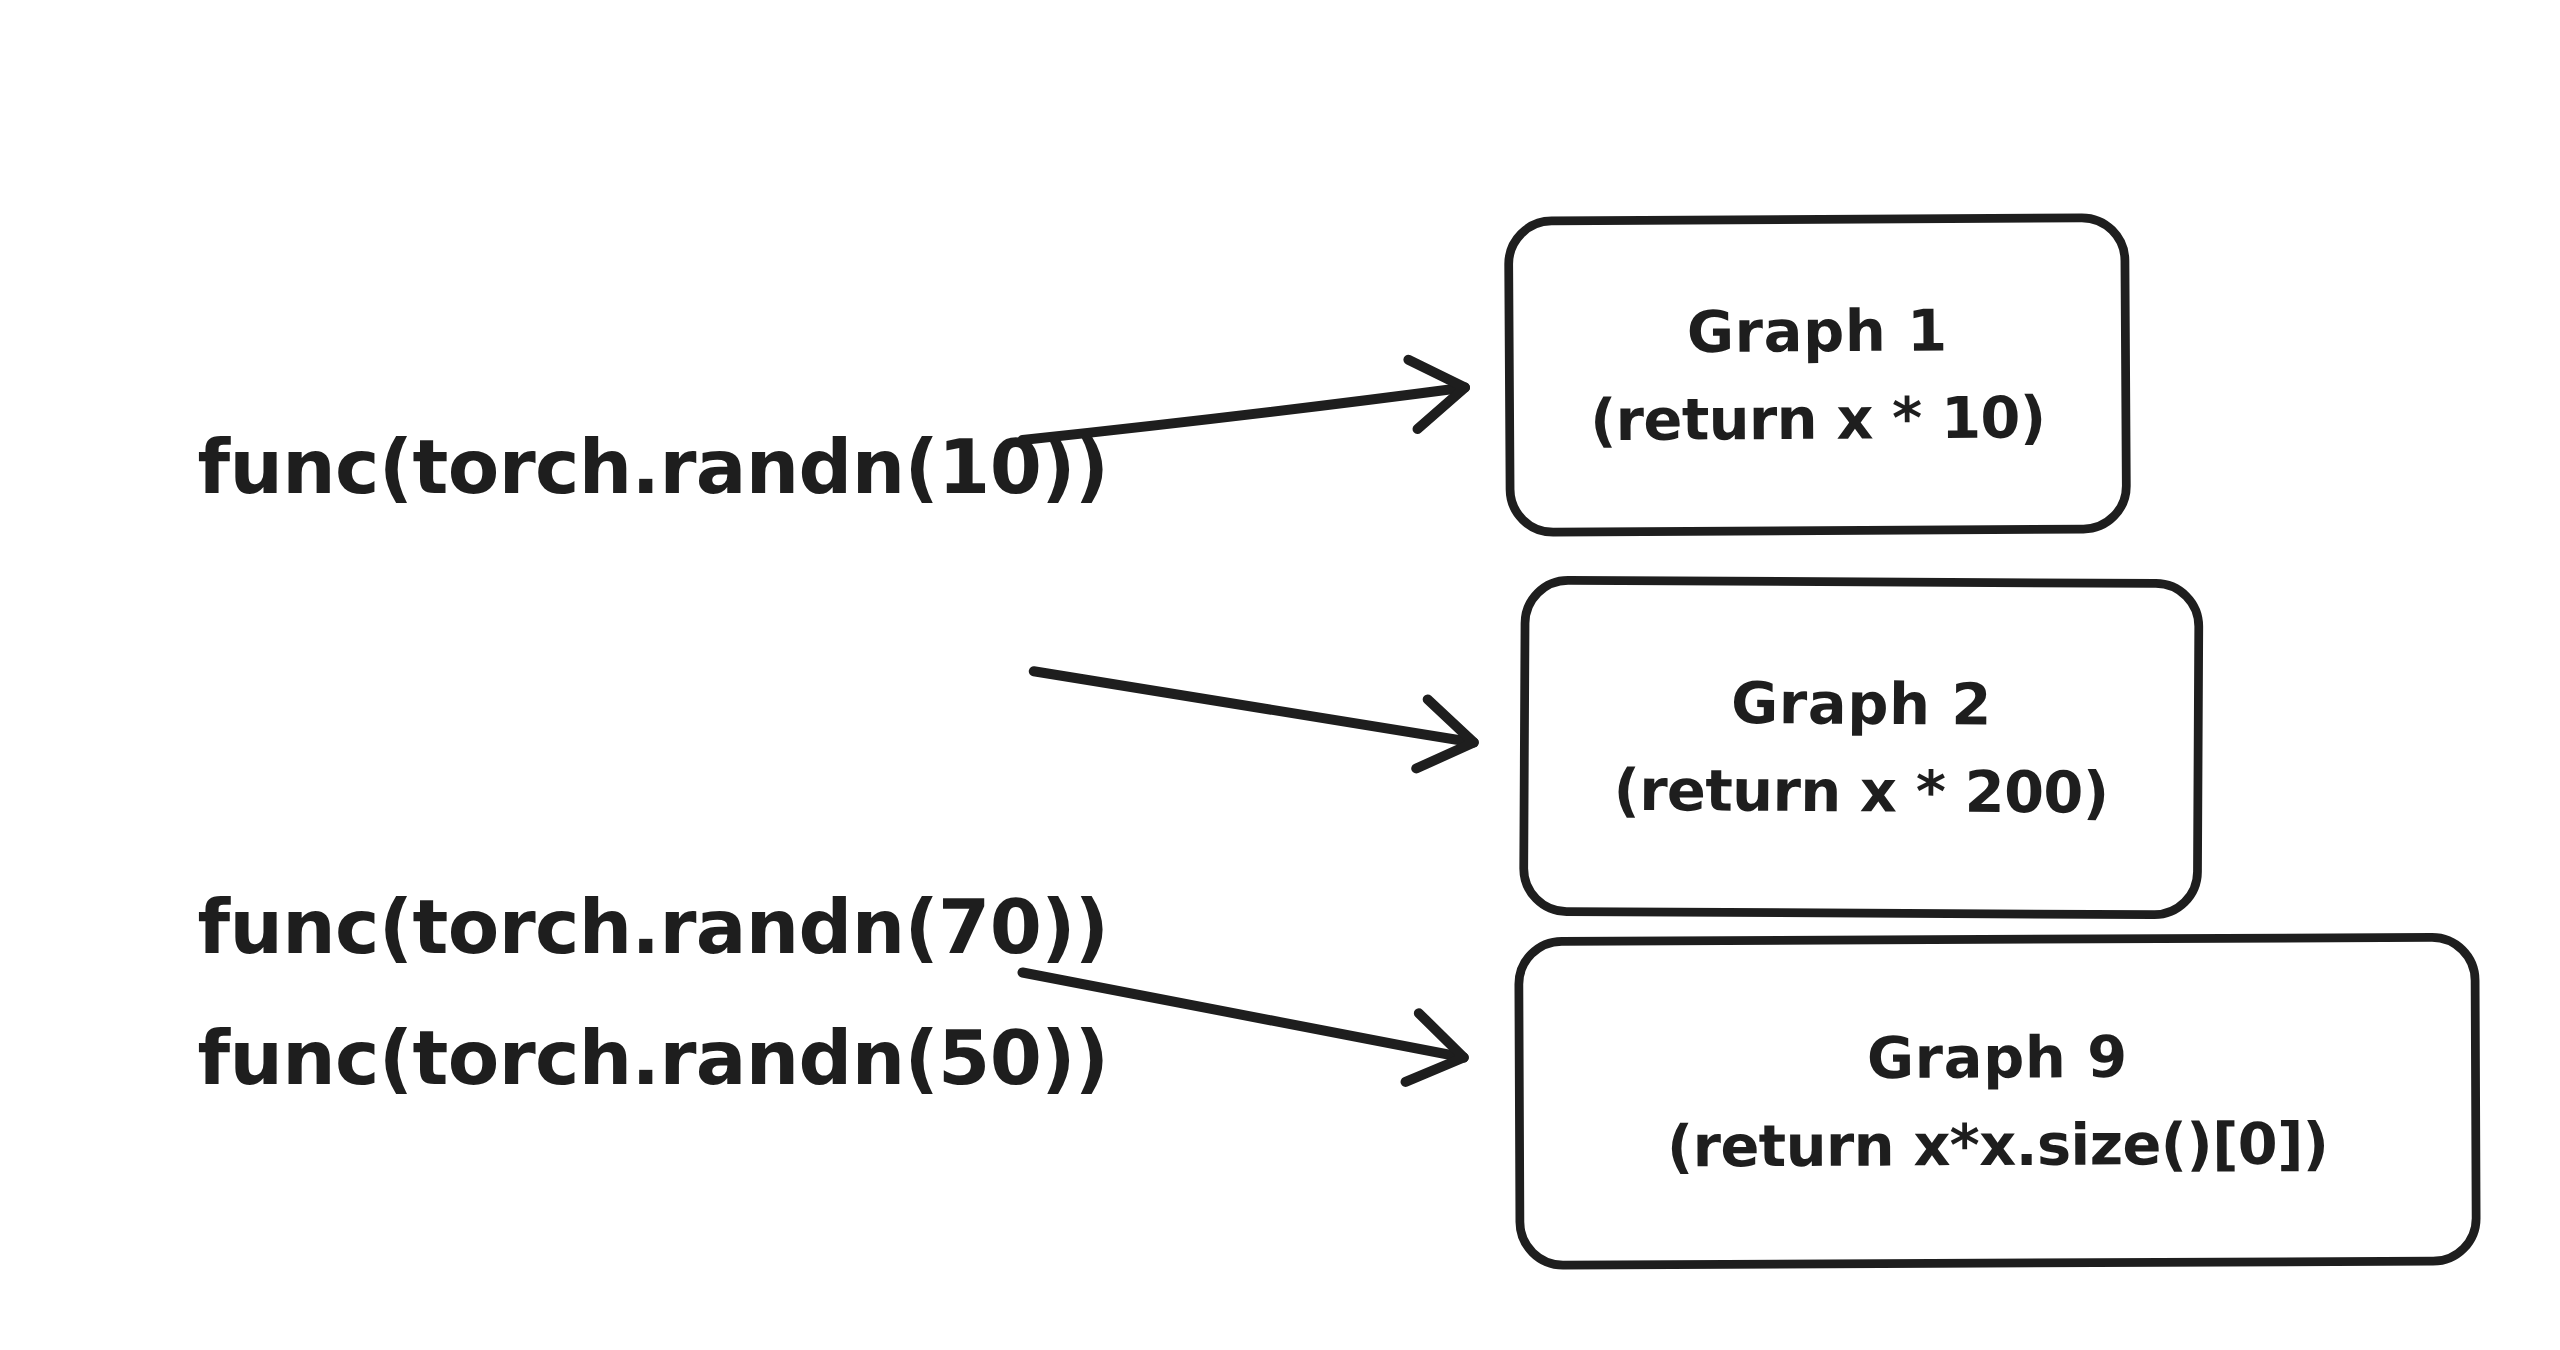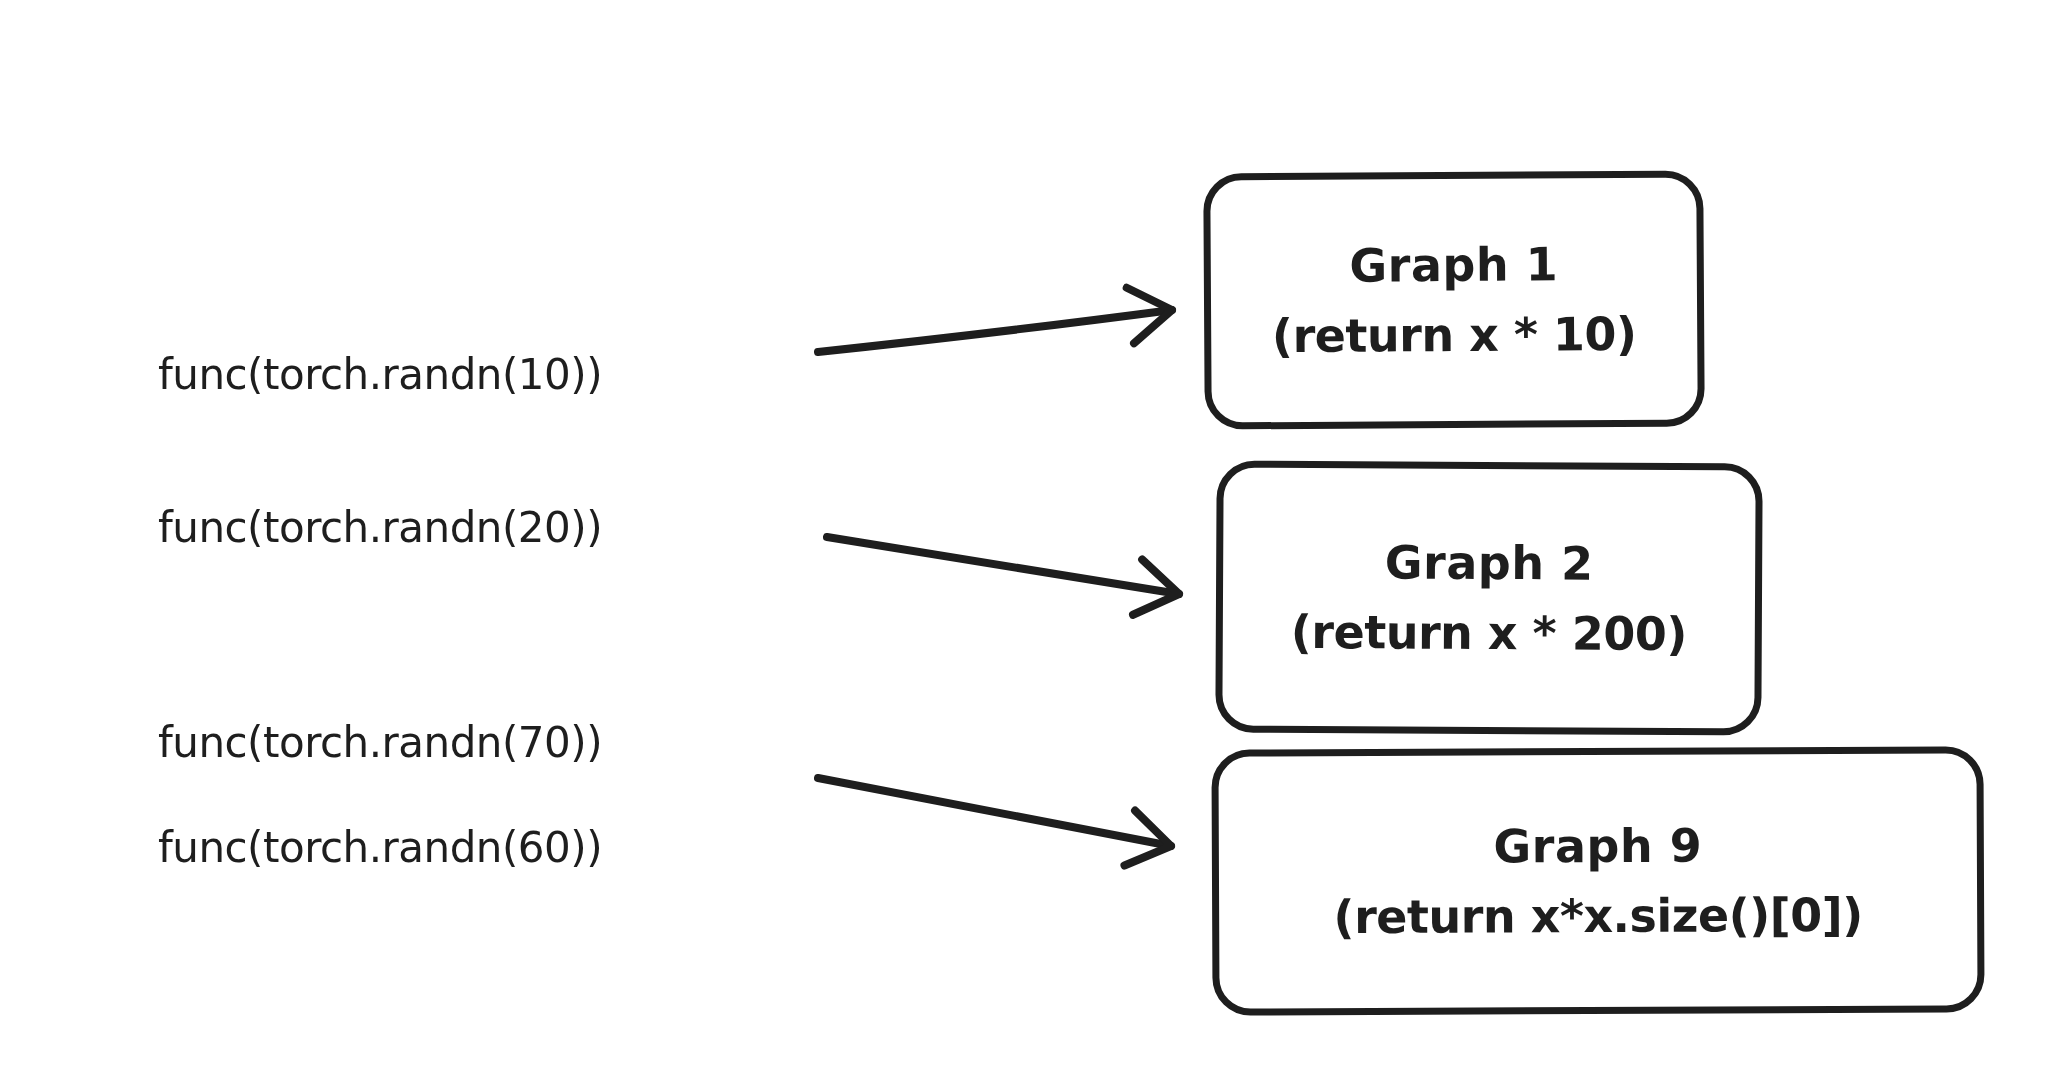--- a/index.html
+++ b/index.html
@@ -16,22 +16,22 @@
   }
   .arrows-layer {
     position: absolute;
     left: 0; top: 0;
     width: 2048px; height: 1080px;
     pointer-events: none;
   }
   .call-group {
     position: absolute;
     left: 158px;
-    font-size: 42px;
-    font-weight: 400;
+    font-size: 60px;
+    font-weight: 700;
     letter-spacing: -0.5px;
     line-height: 105px;
     white-space: nowrap;
   }
   .call-group.g1 { top: 322px; }
   .call-group.g2 { top: 475px; }
   .call-group.g3 { top: 690px; }
   .call-line { height: 105px; display: flex; align-items: center; }
   .graph-box {
     position: absolute;
@@ -66,26 +66,25 @@
     <path d="M818 352 Q1005 332 1172 310" fill="none" stroke="#1e1e1e" stroke-width="8" stroke-linecap="round" marker-end="url(#ah)"></path>
     <path d="M827 537 Q1010 566 1179 594" fill="none" stroke="#1e1e1e" stroke-width="8" stroke-linecap="round" marker-end="url(#ah)"></path>
     <path d="M818 778 Q1000 813 1171 846" fill="none" stroke="#1e1e1e" stroke-width="8" stroke-linecap="round" marker-end="url(#ah)"></path>
   </svg>
 
   <div class="call-group g1">
     <div class="call-line">func(torch.randn(10))</div>
   </div>
 
   <div class="call-group g2">
-    <div class="call-line">func(torch.randn(20))</div>
   </div>
 
   <div class="call-group g3">
     <div class="call-line">func(torch.randn(70))</div>
-    <div class="call-line">func(torch.randn(60))</div>
+    <div class="call-line">func(torch.randn(50))</div>
   </div>
 
   <div class="graph-box b1">
     <div class="graph-title">Graph 1</div>
     <div class="graph-body">(return x * 10)</div>
   </div>
 
   <div class="graph-box b2">
     <div class="graph-title">Graph 2</div>
     <div class="graph-body">(return x * 200)</div>

